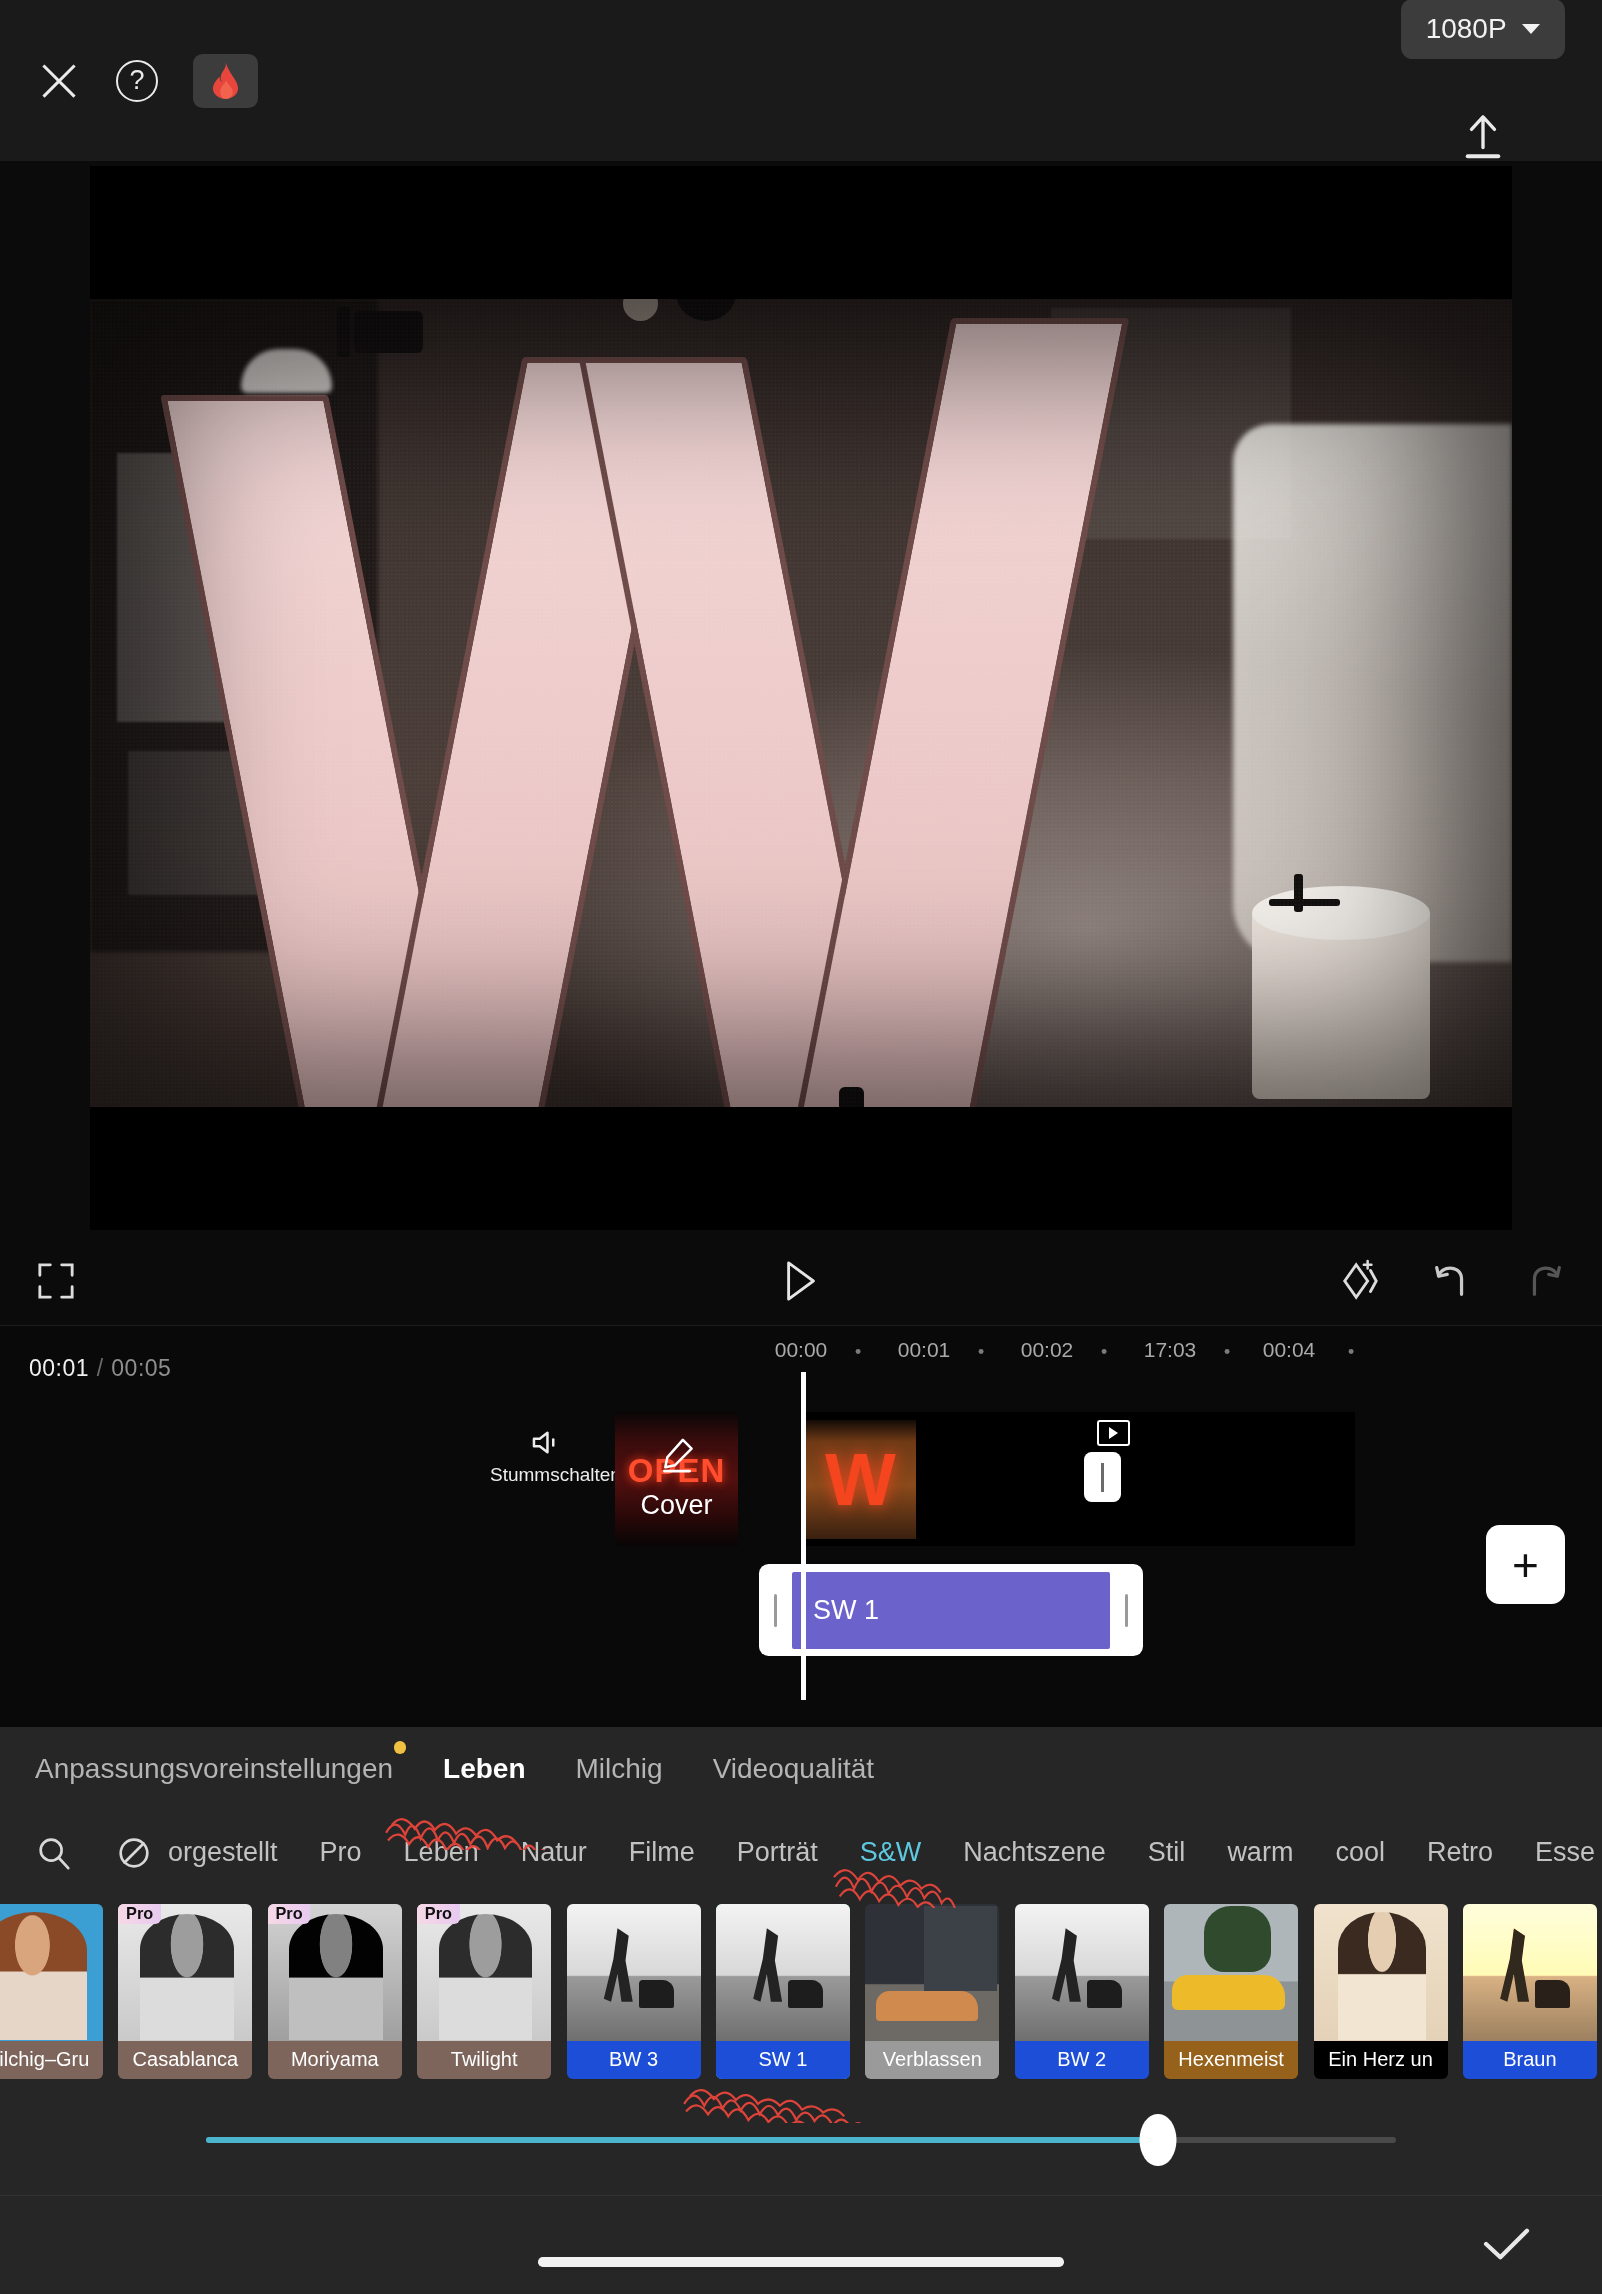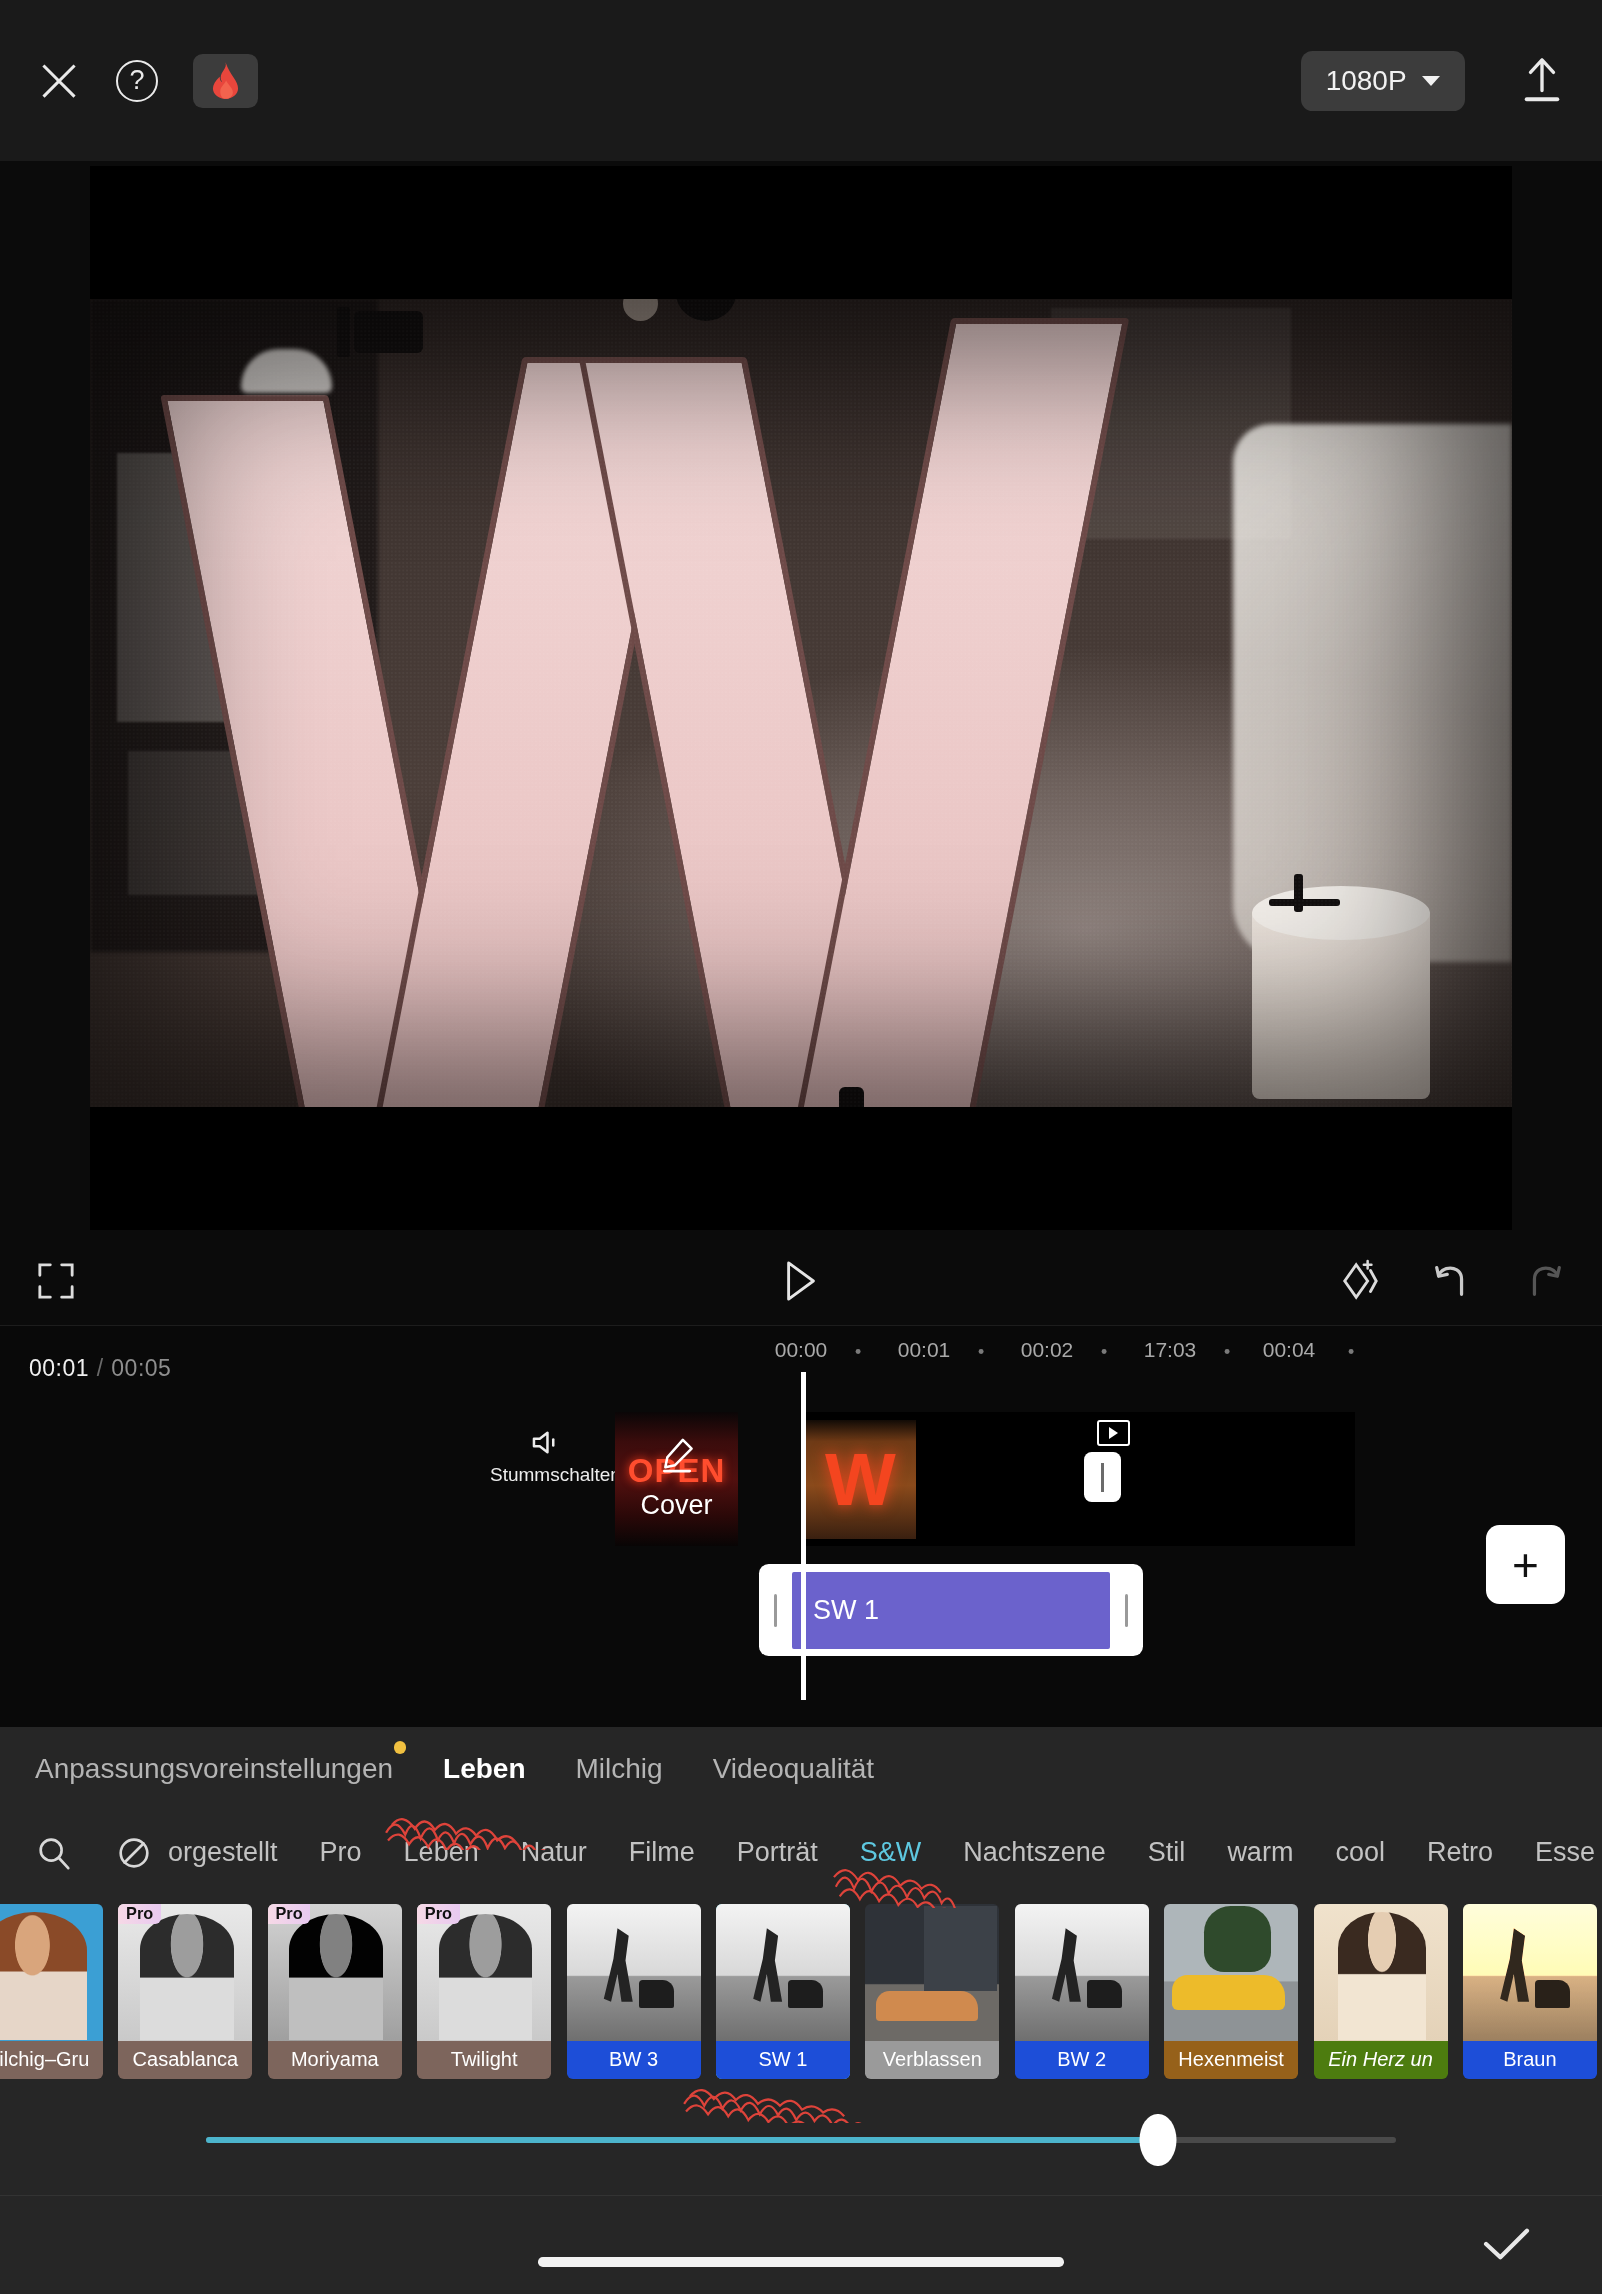--- a/index.html
+++ b/index.html
@@ -18,21 +18,21 @@
 
   
   .topbar {
     height: 161px;
     background: #1a1a1a;
     display: flex; align-items: center;
     padding: 0 37px;
     flex: 0 0 auto;
   }
   .topbar-left { display: flex; align-items: center; gap: 35px; }
-  .topbar-right { margin-left: auto; display: flex; align-items: center; gap: 54px; }
+  .topbar-right { margin-left: auto; display: flex; align-items: center; gap: 54px; flex-direction: column; }
   .icon-btn {
     display: flex; align-items: center; justify-content: center;
     color: #e8e8e8;
   }
   .close-x { width: 44px; height: 44px; position: relative; }
   .close-x::before, .close-x::after {
     content: ""; position: absolute; left: 50%; top: 50%;
     width: 44px; height: 2.9px; background: #eaeaea;
     transform-origin: center;
   }
@@ -334,21 +334,21 @@
   .art-sepia-portrait::after {
     content:""; position:absolute; left:18%; top:6%; width:66%; height:94%;
     background: radial-gradient(ellipse at 50% 22%, #e5cdb2 0 22%, transparent 23%),
                 linear-gradient(180deg,#3a2a20 0 48%, #f2e5d2 49% 100%);
     border-radius: 50% 50% 0 0 / 28% 28% 0 0;
   }
   .cap-brown { background: #7d655c; }
   .cap-blue  { background: #1d4ed8; }
   .cap-gray  { background: #9a9a9a; }
   .cap-gold  { background: #96611a; }
-  .cap-mauve { background: #4d7c0f; font-style: italic; }
+  .cap-mauve { background: #000000; }
 
   
   .slider-row { flex: 0 0 auto; height: 108px; position: relative; }
   .track {
     position: absolute; left: 206px; right: 206px; top: 50px;
     height: 5.8px; background: #4a4a4a; border-radius: 2.9px;
   }
   .fill { position: absolute; left: 0; top: 0; bottom: 0; width: 80%;
           background: #4cb4cc; border-radius: 2.9px; }
   .knob {

